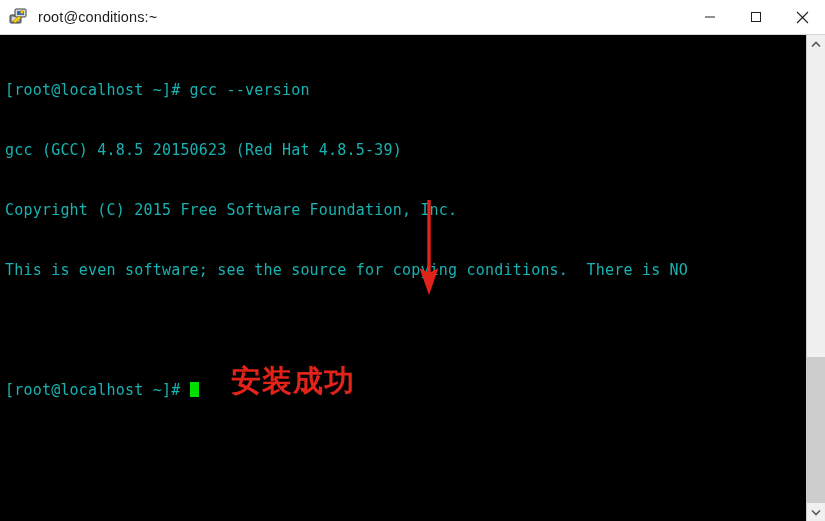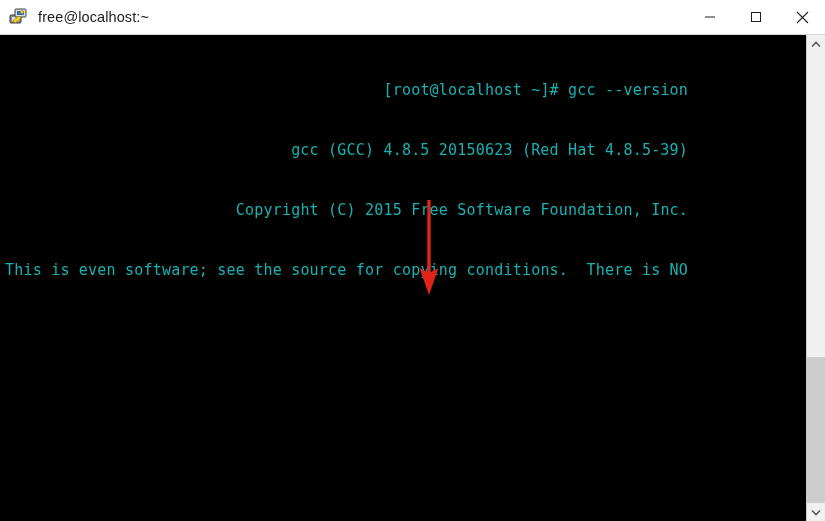--- a/index.html
+++ b/index.html
@@ -79,21 +79,20 @@
   .term-text {
     position: absolute;
     left: 5px;
     top: 5px;
     font-family: "DejaVu Sans Mono", "Liberation Mono", monospace;
     font-size: 15px;
     line-height: 20px;
     color: #18b2b2;
     white-space: pre;
     letter-spacing: 0.2px;
-    text-align: right;
   }
   .term-line { height: 20px; }
   .cursor {
     display: inline-block;
     width: 9px;
     height: 15px;
     background: #00e000;
     vertical-align: -2px;
   }
 
@@ -164,21 +163,21 @@
       <span class="app-icon">
         <svg width="20" height="20" viewBox="0 0 20 20">
           <rect x="1" y="8" width="11" height="8" rx="1" fill="#8e8e8e" stroke="#3d3d3d" stroke-width="1"></rect>
           <rect x="3" y="10" width="7" height="4" fill="#d8d8d8"></rect>
           <rect x="6" y="2" width="11" height="8" rx="1" fill="#dcdcdc" stroke="#3d3d3d" stroke-width="1"></rect>
           <rect x="8" y="4" width="7" height="4" fill="#2f6fb5"></rect>
           <path d="M4 14 L10 9 L12 11 L6 16 Z" fill="#ffd400" stroke="#9a8000" stroke-width="0.6"></path>
           <circle cx="13" cy="5" r="1.6" fill="#ffd400" stroke="#9a8000" stroke-width="0.5"></circle>
         </svg>
       </span>
-      <span class="title-text">free@localhost:~</span>
+      <span class="title-text">root@conditions:~</span>
     </div>
 
     <div class="winbtns">
       <div class="winbtn">
         <svg width="12" height="12" viewBox="0 0 12 12">
           <line x1="1" y1="6" x2="11" y2="6" stroke="#202020" stroke-width="1"></line>
         </svg>
       </div>
       <div class="winbtn">
         <svg width="12" height="12" viewBox="0 0 12 12">
@@ -194,29 +193,31 @@
     </div>
   </div>
 
   <div class="terminal">
     <div class="term-text">
       <div class="term-line">[root@localhost ~]# gcc --version</div>
       <div class="term-line">gcc (GCC) 4.8.5 20150623 (Red Hat 4.8.5-39)</div>
       <div class="term-line">Copyright (C) 2015 Free Software Foundation, Inc.</div>
       <div class="term-line">This is even software; see the source for copying conditions.  There is NO</div>
       <div class="term-line"></div>
+      <div class="term-line"><span>[root@localhost ~]# </span><span class="cursor"></span></div>
     </div>
 
     <span class="arrow">
       <svg width="30" height="96" viewBox="0 0 30 96">
         <line x1="15" y1="0" x2="15" y2="75" stroke="#e2231a" stroke-width="3.4"></line>
         <path d="M15 95 L5.5 68 L15 73 L24.5 68 Z" fill="#e2231a"></path>
       </svg>
     </span>
 
+    <div class="annot-text">安装成功</div>
 
   </div>
 
   <div class="scrollbar">
     <div class="sb-track-shadow"></div>
     <div class="sb-btn up">
       <svg width="10" height="7" viewBox="0 0 10 7">
         <polyline points="1,5.5 5,1.5 9,5.5" fill="none" stroke="#5a5a5a" stroke-width="1.6"></polyline>
       </svg>
     </div>

